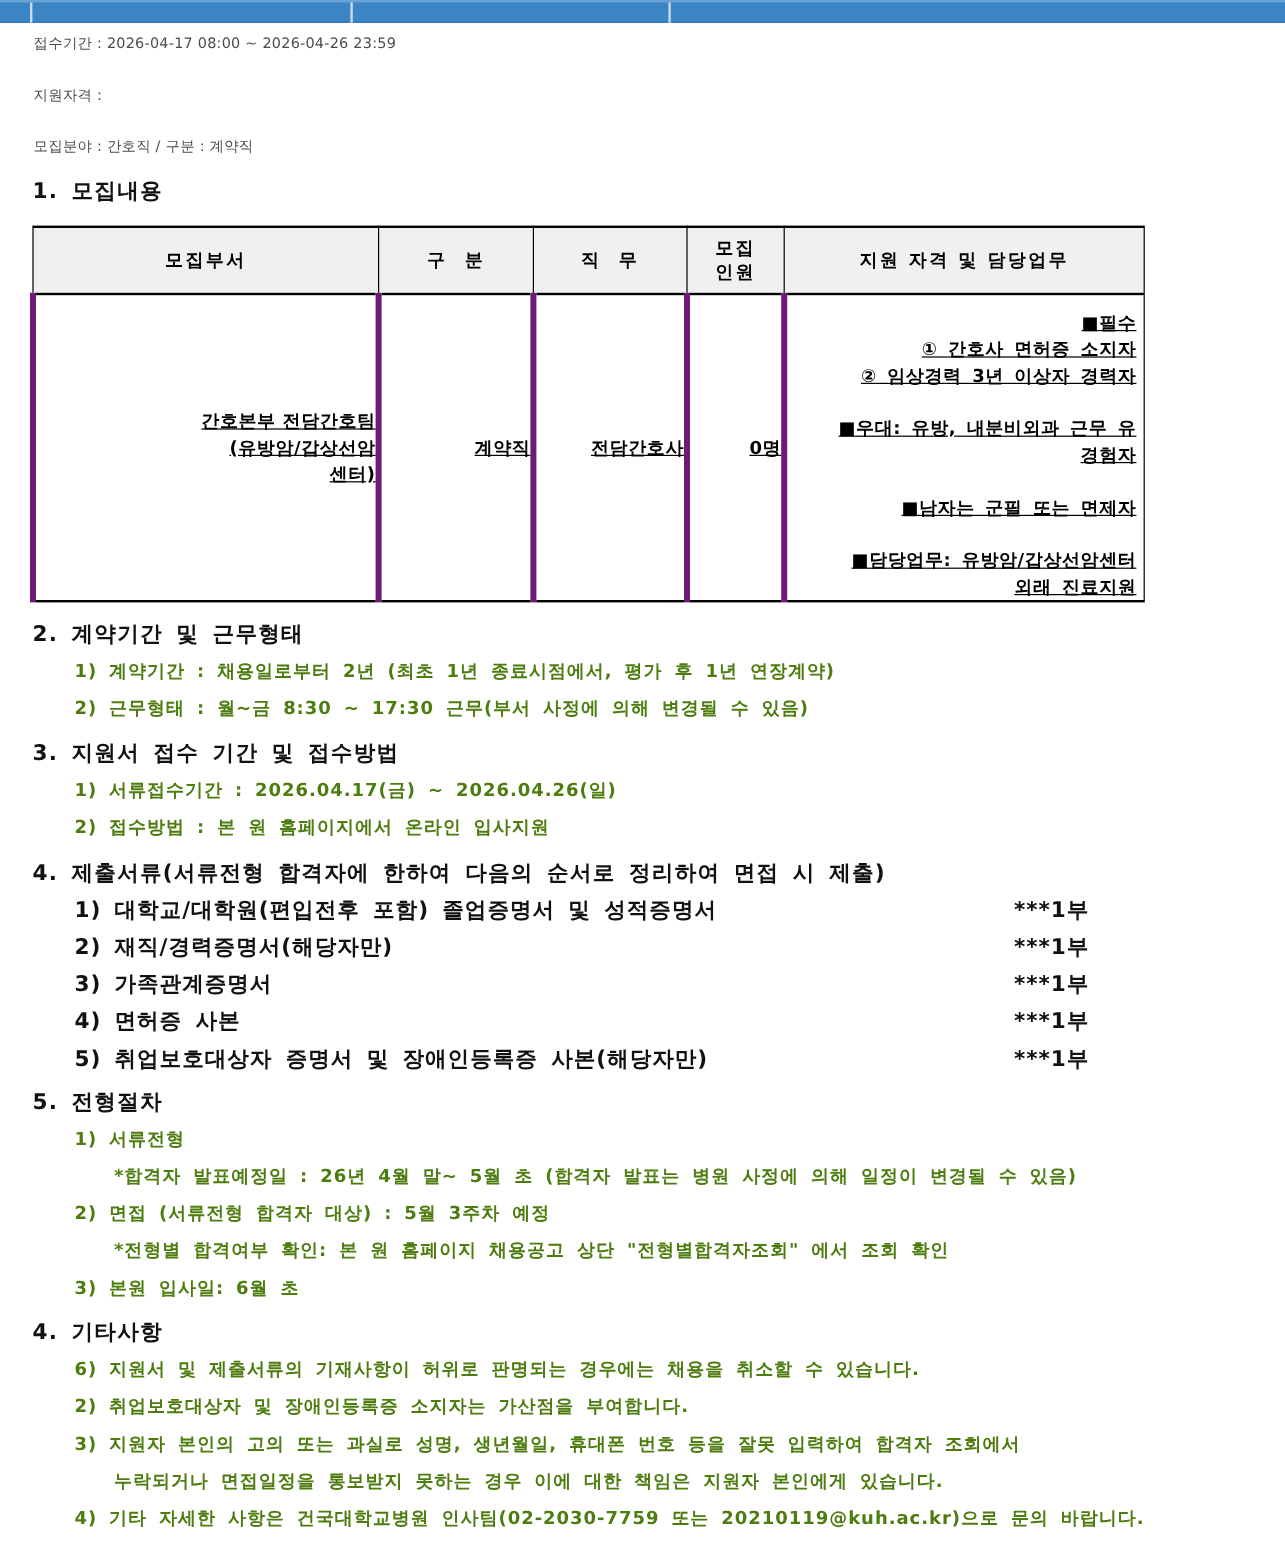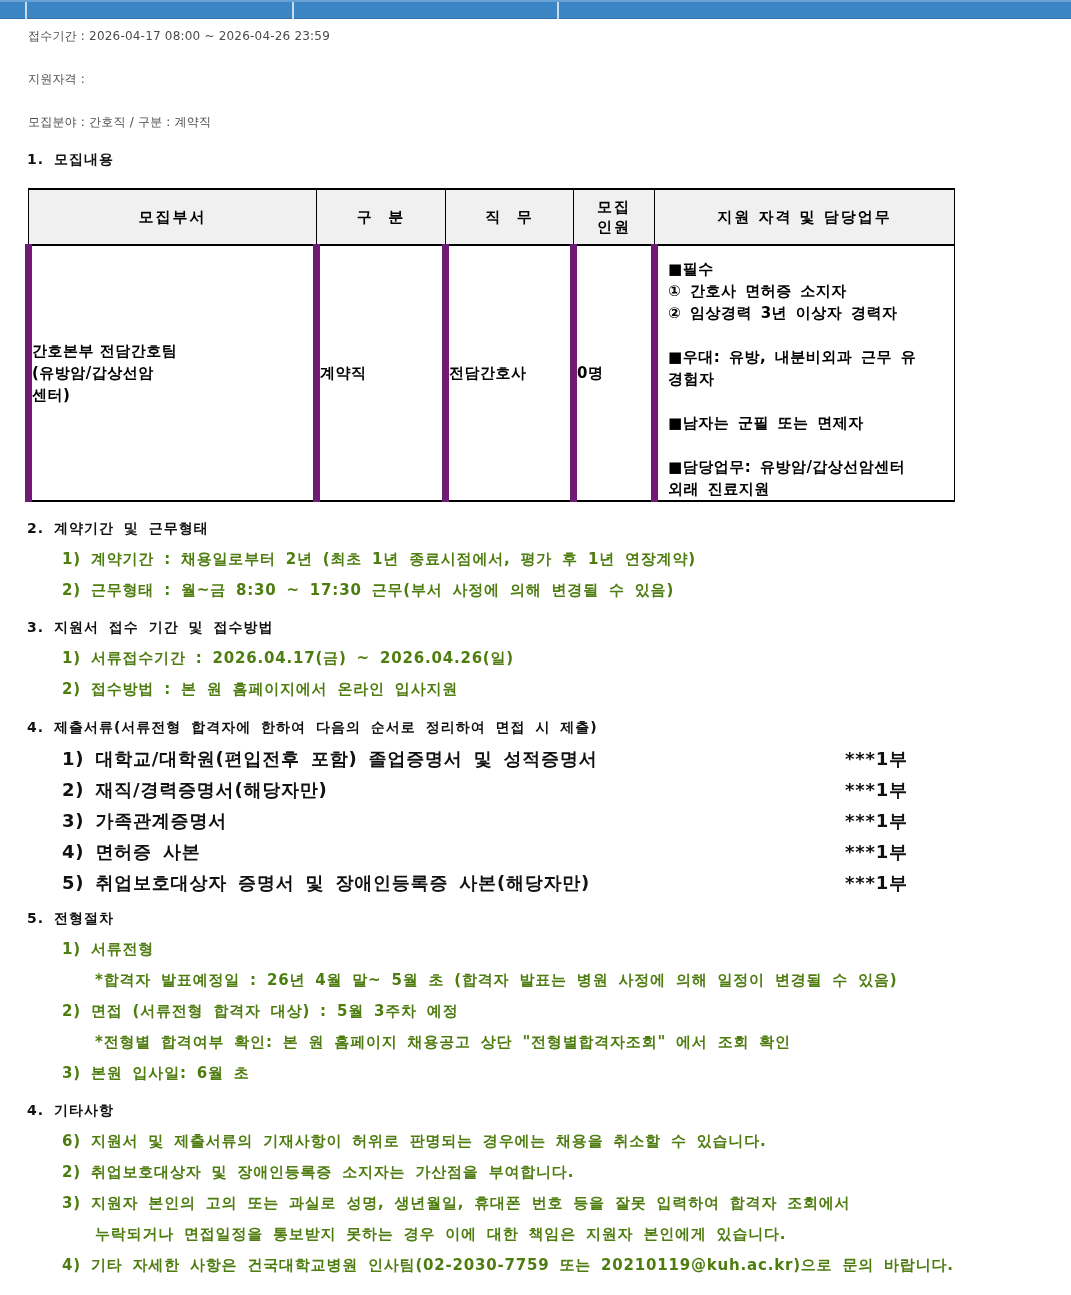--- a/index.html
+++ b/index.html
@@ -42,21 +42,21 @@
 
   
   .meta { margin: 7px 0 0 28px; color: #4b4b4b; }
   .meta-line { height: 20px; font-size: 12px; line-height: 20px; letter-spacing: 0.2px; }
   .meta-line + .meta-line { margin-top: 23px; }
 
   
   .sec-title {
     margin-left: 27px;
     height: 19px;
-    font-size: 14px;
+    font-size: 18px;
     font-weight: 700;
     line-height: 19px;
     letter-spacing: 1px;
     word-spacing: 4px;
     color: #111;
   }
   .line {
     margin-top: 12px;
     margin-left: 27px;
     font-size: 15px;
@@ -99,26 +99,27 @@
     border-left: 1px solid #000;
     border-right: 1px solid #000;
     text-align: center;
     vertical-align: middle;
     font-weight: 700;
     letter-spacing: 2px;
     line-height: 20px;
   }
   table.rtable td {
     height: 237px;
-    border-left: 7px solid #701a75;
+    border-left: 5px solid #701a75;
     border-right: 1px solid #000;
-    text-align: left;
+    text-align: right;
     vertical-align: middle;
     letter-spacing: 0.5px;
     line-height: 22px;
+    text-decoration: underline;
   }
   td.detail-cell {
     text-align: left;
     vertical-align: top;
     padding: 12px 6px 0 10px;
     line-height: 21px;
     letter-spacing: 0.3px;
     word-spacing: 3px;
   }
 

